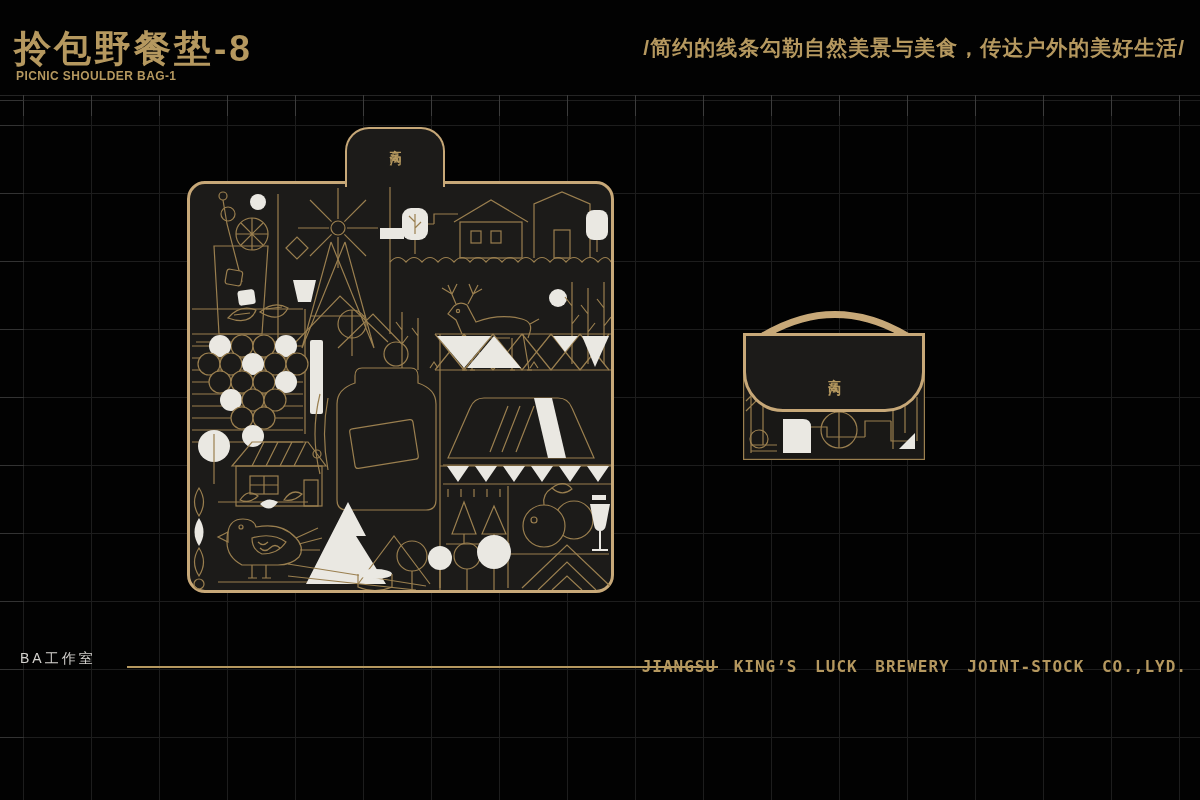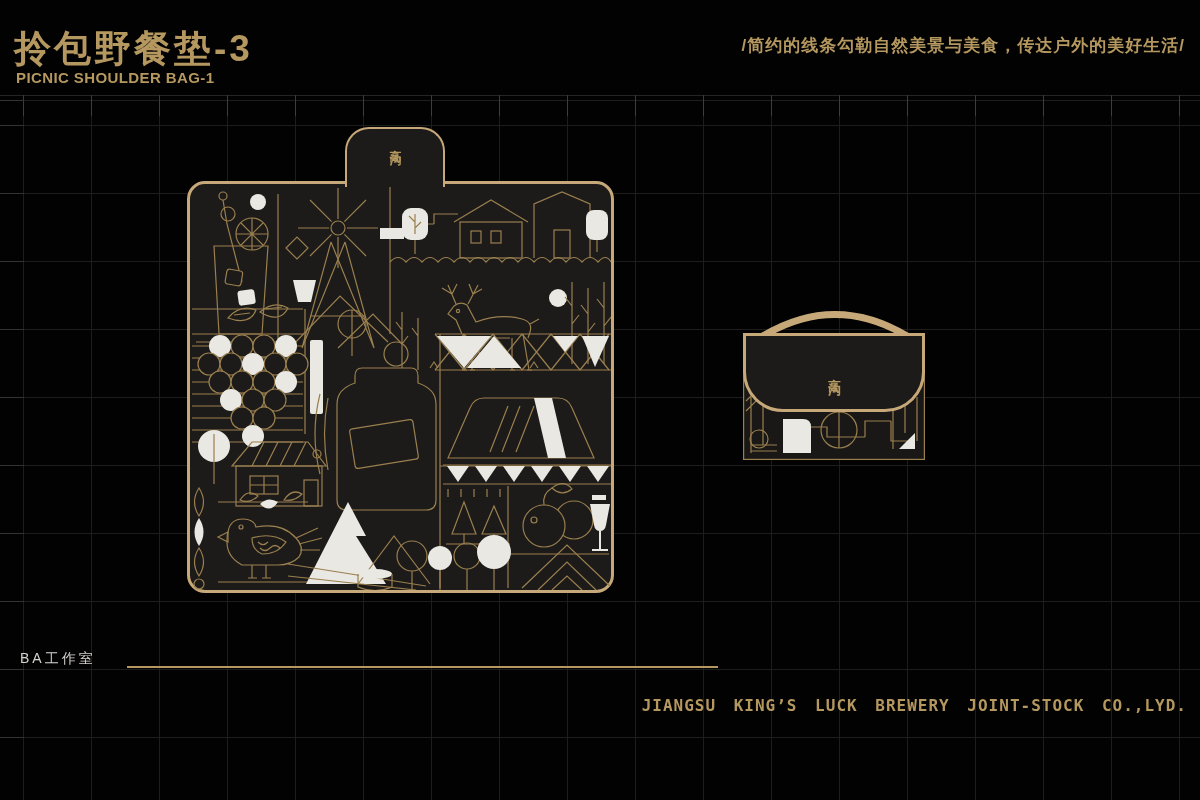--- a/index.html
+++ b/index.html
@@ -14,23 +14,23 @@
   .ruler-line{position:absolute;left:0;right:0;top:95px;height:1px;background:#242424;}
   .ruler-ticks{position:absolute;left:0;right:0;top:95px;height:21px;pointer-events:none;
     background-image:repeating-linear-gradient(90deg,var(--tick,#3c3c3c) 0 1px,transparent 1px 68px);
     background-position:23px 0;}
   .left-ticks{position:absolute;left:0;top:95px;width:24px;bottom:0;pointer-events:none;
     background-image:repeating-linear-gradient(180deg,#333 0 1px,transparent 1px 68px);
     background-position:0 30px;}
   
   .title-cn{position:absolute;left:14px;top:24px;font-size:37px;font-weight:900;
     color:var(--gold,#b5985f);letter-spacing:3px;}
-  .title-en{position:absolute;left:16px;top:69px;font-size:15px;font-weight:700;
+  .title-en{position:absolute;left:16px;top:69px;font-size:12px;font-weight:700;
     color:var(--gold,#b5985f);letter-spacing:0.4px;}
-  .slogan{position:absolute;right:15px;top:34px;font-size:17px;font-weight:700;
+  .slogan{position:absolute;right:15px;top:34px;font-size:21px;font-weight:700;
     color:var(--gold,#b5985f);letter-spacing:1px;}
   
   .mat{position:absolute;left:187px;top:181px;width:427px;height:412px;box-sizing:border-box;
     background:var(--panel,#1c1b19);border:3px solid var(--gold-bright,#c7a878);
     border-radius:18px;z-index:2;}
   .mat-art{position:absolute;left:0;top:0;width:421px;height:406px;margin:0;}
   .mat-tab{position:absolute;left:345px;top:127px;width:100px;height:60px;box-sizing:border-box;
     background:var(--panel,#1c1b19);border:2.5px solid var(--gold-bright,#c7a878);border-bottom:none;
     border-radius:24px 24px 0 0;z-index:3;display:flex;justify-content:center;padding-top:11px;}
   .vtext{writing-mode:vertical-rl;text-orientation:upright;font-weight:700;
@@ -44,39 +44,39 @@
     background:var(--panel,#1c1b19);border:3px solid var(--gold-bright,#c7a878);
     border-radius:0 0 40px 40px;z-index:2;display:flex;align-items:center;justify-content:center;}
   .bag-flap .vtext{font-size:13px;letter-spacing:5px;}
   
   .studio{position:absolute;left:20px;top:650px;font-size:14px;color:var(--gray-text,#d5d3cf);
     letter-spacing:3px;}
   .footer-line{position:absolute;left:127px;top:666px;width:591px;height:2px;
     background:var(--gold,#ae9162);}
   .company{position:absolute;right:13px;top:657px;font-size:16px;font-weight:700;
     font-family:"DejaVu Sans Mono",monospace;color:var(--gold,#b5985f);
-    letter-spacing:1px;word-spacing:7px;margin-top:39px;}
+    letter-spacing:1px;word-spacing:7px;}
   
   svg .ln{stroke:var(--gold-line,#9a7f4f);stroke-width:1.2;fill:none;}
   svg .lnb{stroke:var(--gold-bright,#c7a878);fill:none;}
   svg .w{fill:var(--white,#eae8e2);stroke:none;}
   svg .dk{fill:var(--panel,#1c1b19);stroke:var(--gold-line,#9a7f4f);stroke-width:1.2;}
   svg .wl{stroke:var(--white,#eae8e2);fill:none;stroke-width:2;}
 </style>
 </head>
 <body>
 
 <div class="canvas">
 
   <div class="grid-layer"></div>
   <div class="ruler-line"></div>
   <div class="ruler-ticks"></div>
   <div class="left-ticks"></div>
 
-  <div class="title-cn">拎包野餐垫-3</div>
+  <div class="title-cn">拎包野餐垫-8</div>
   <div class="title-en">PICNIC SHOULDER BAG-1</div>
   <div class="slogan">/简约的线条勾勒自然美景与美食，传达户外的美好生活/</div>
 
   <div class="mat-tab">
     <span class="vtext">高沟</span>
   </div>
 
   <div class="mat">
     <svg class="mat-art" viewBox="0 0 421 406">
 

